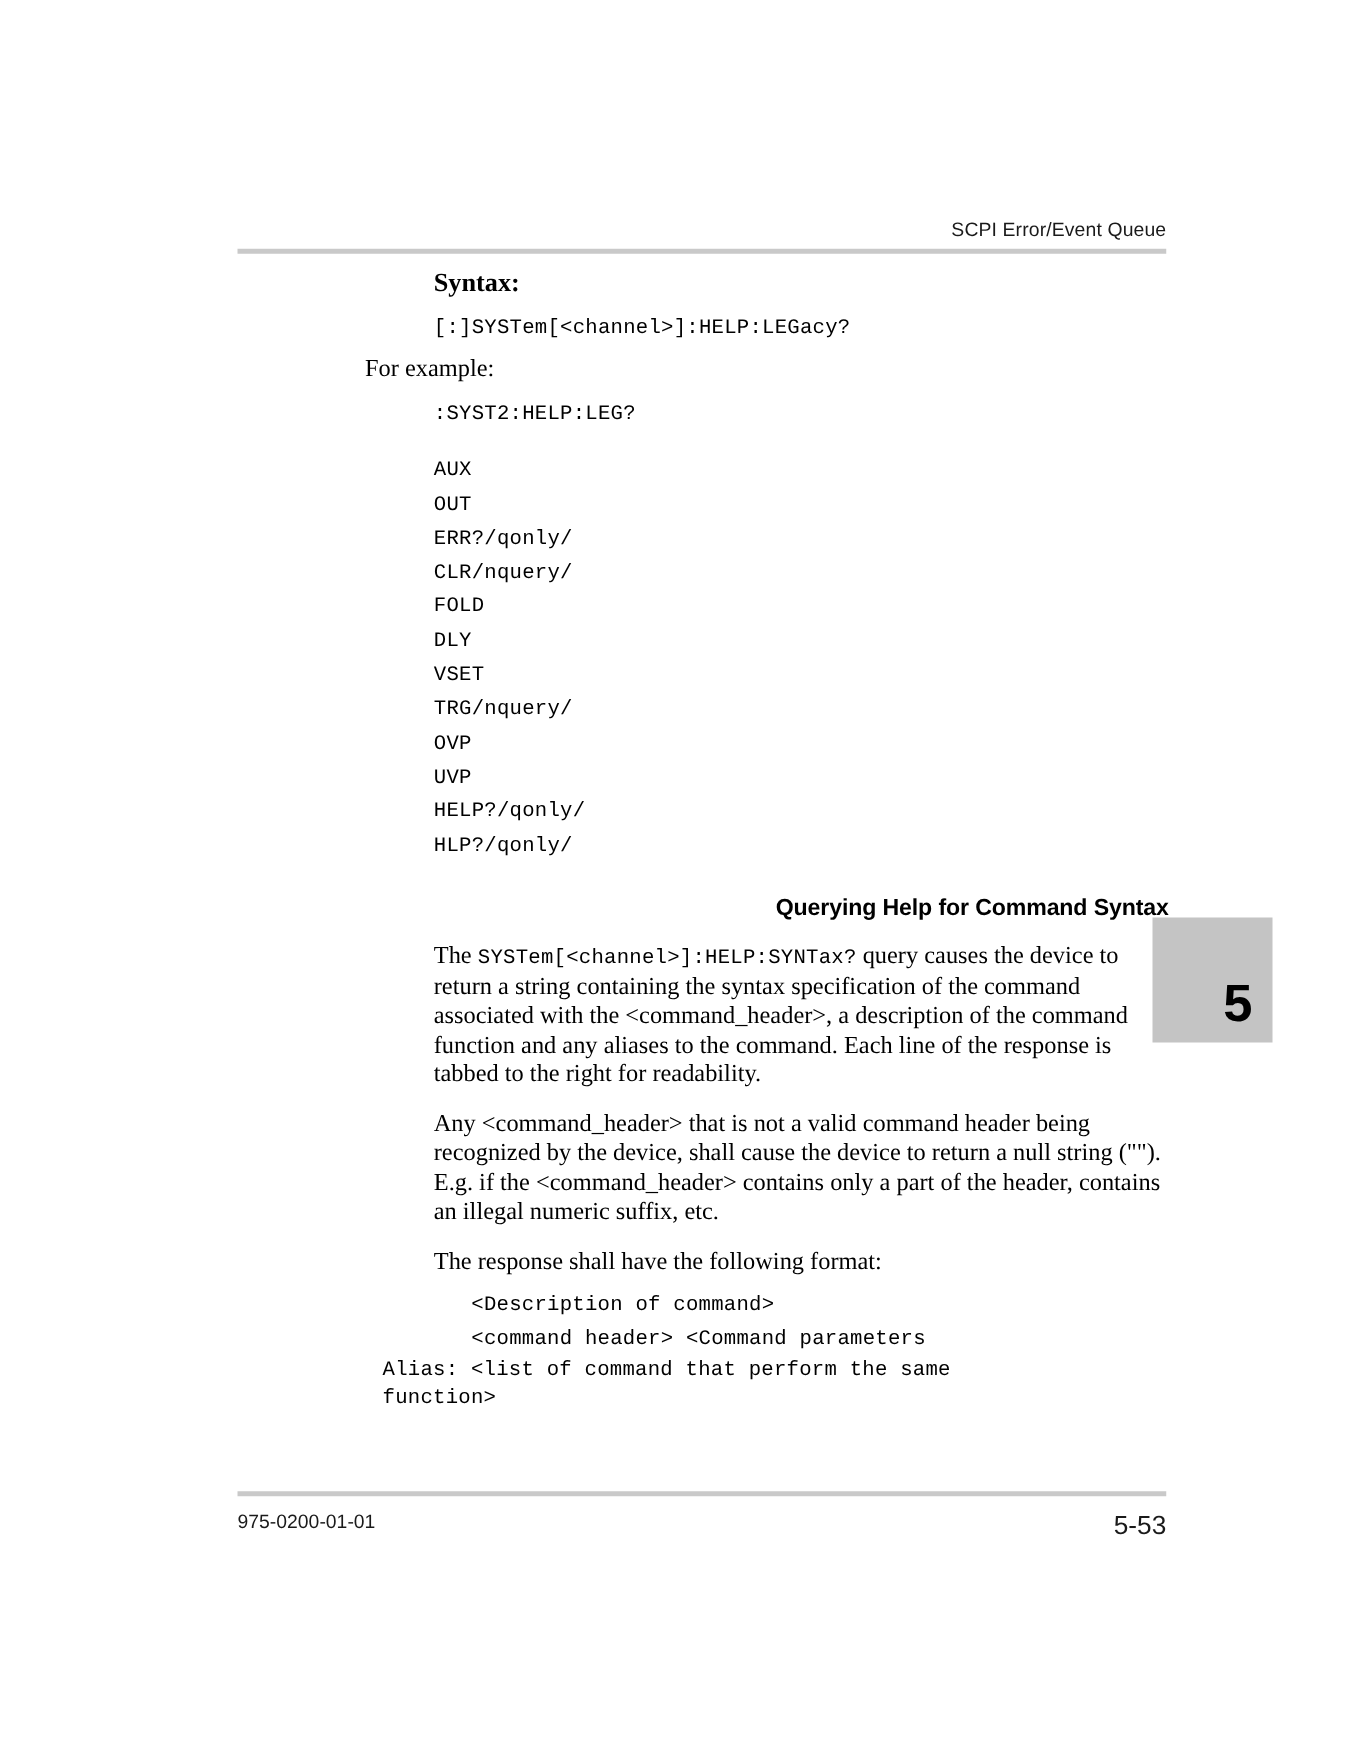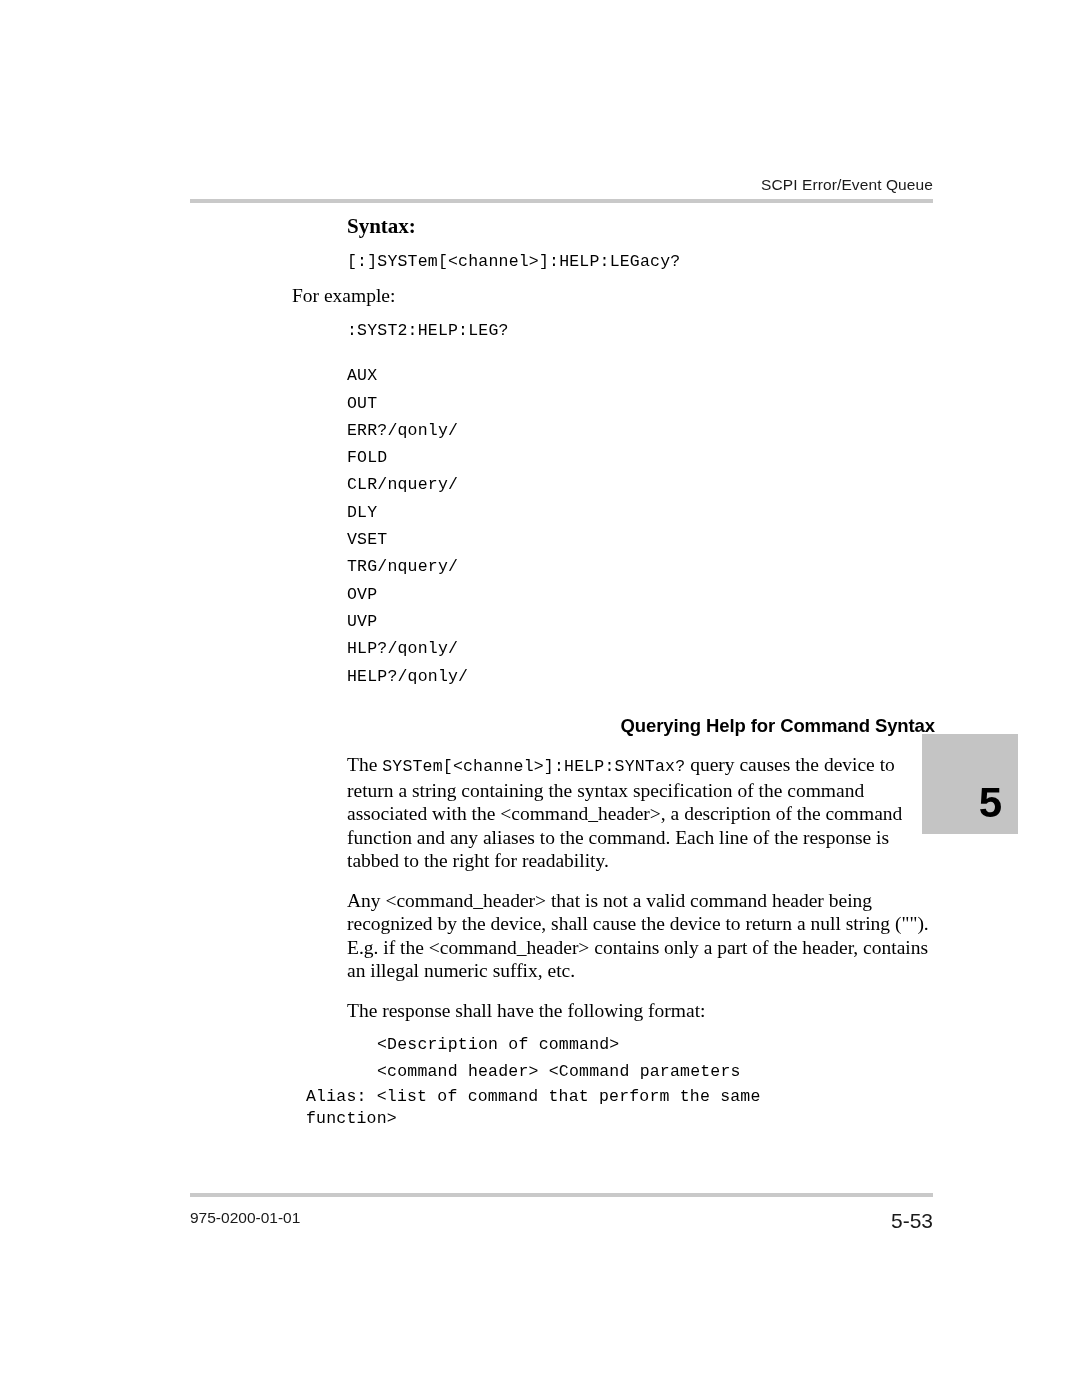--- a/index.html
+++ b/index.html
@@ -198,29 +198,29 @@
 
     <div class="spacer-sm"></div>
 
 
     <div class="spacer-sm"></div>
 
     <div>
       <div class="code">AUX</div>
       <div class="code">OUT</div>
       <div class="code">ERR?/qonly/</div>
+      <div class="code">CLR/nquery/</div>
       <div class="code">FOLD</div>
-      <div class="code">CLR/nquery/</div>
       <div class="code">DLY</div>
       <div class="code">VSET</div>
       <div class="code">TRG/nquery/</div>
       <div class="code">OVP</div>
       <div class="code">UVP</div>
+      <div class="code">HELP?/qonly/</div>
       <div class="code">HLP?/qonly/</div>
-      <div class="code">HELP?/qonly/</div>
     </div>
 
     <div class="spacer-lg"></div>
 
     <div class="h-section">Querying Help for Command Syntax</div>
 
     <div class="spacer-md"></div>
 
     <p class="body-para"><span>The </span><span class="code-inline">SYSTem[&lt;channel&gt;]:HELP:SYNTax?</span><span>  query causes the device to return a string containing the syntax specification of the command associated with the &lt;command_header&gt;, a description of the command function and any aliases to the command. Each line of the response is tabbed to the right for readability.</span></p>
 

